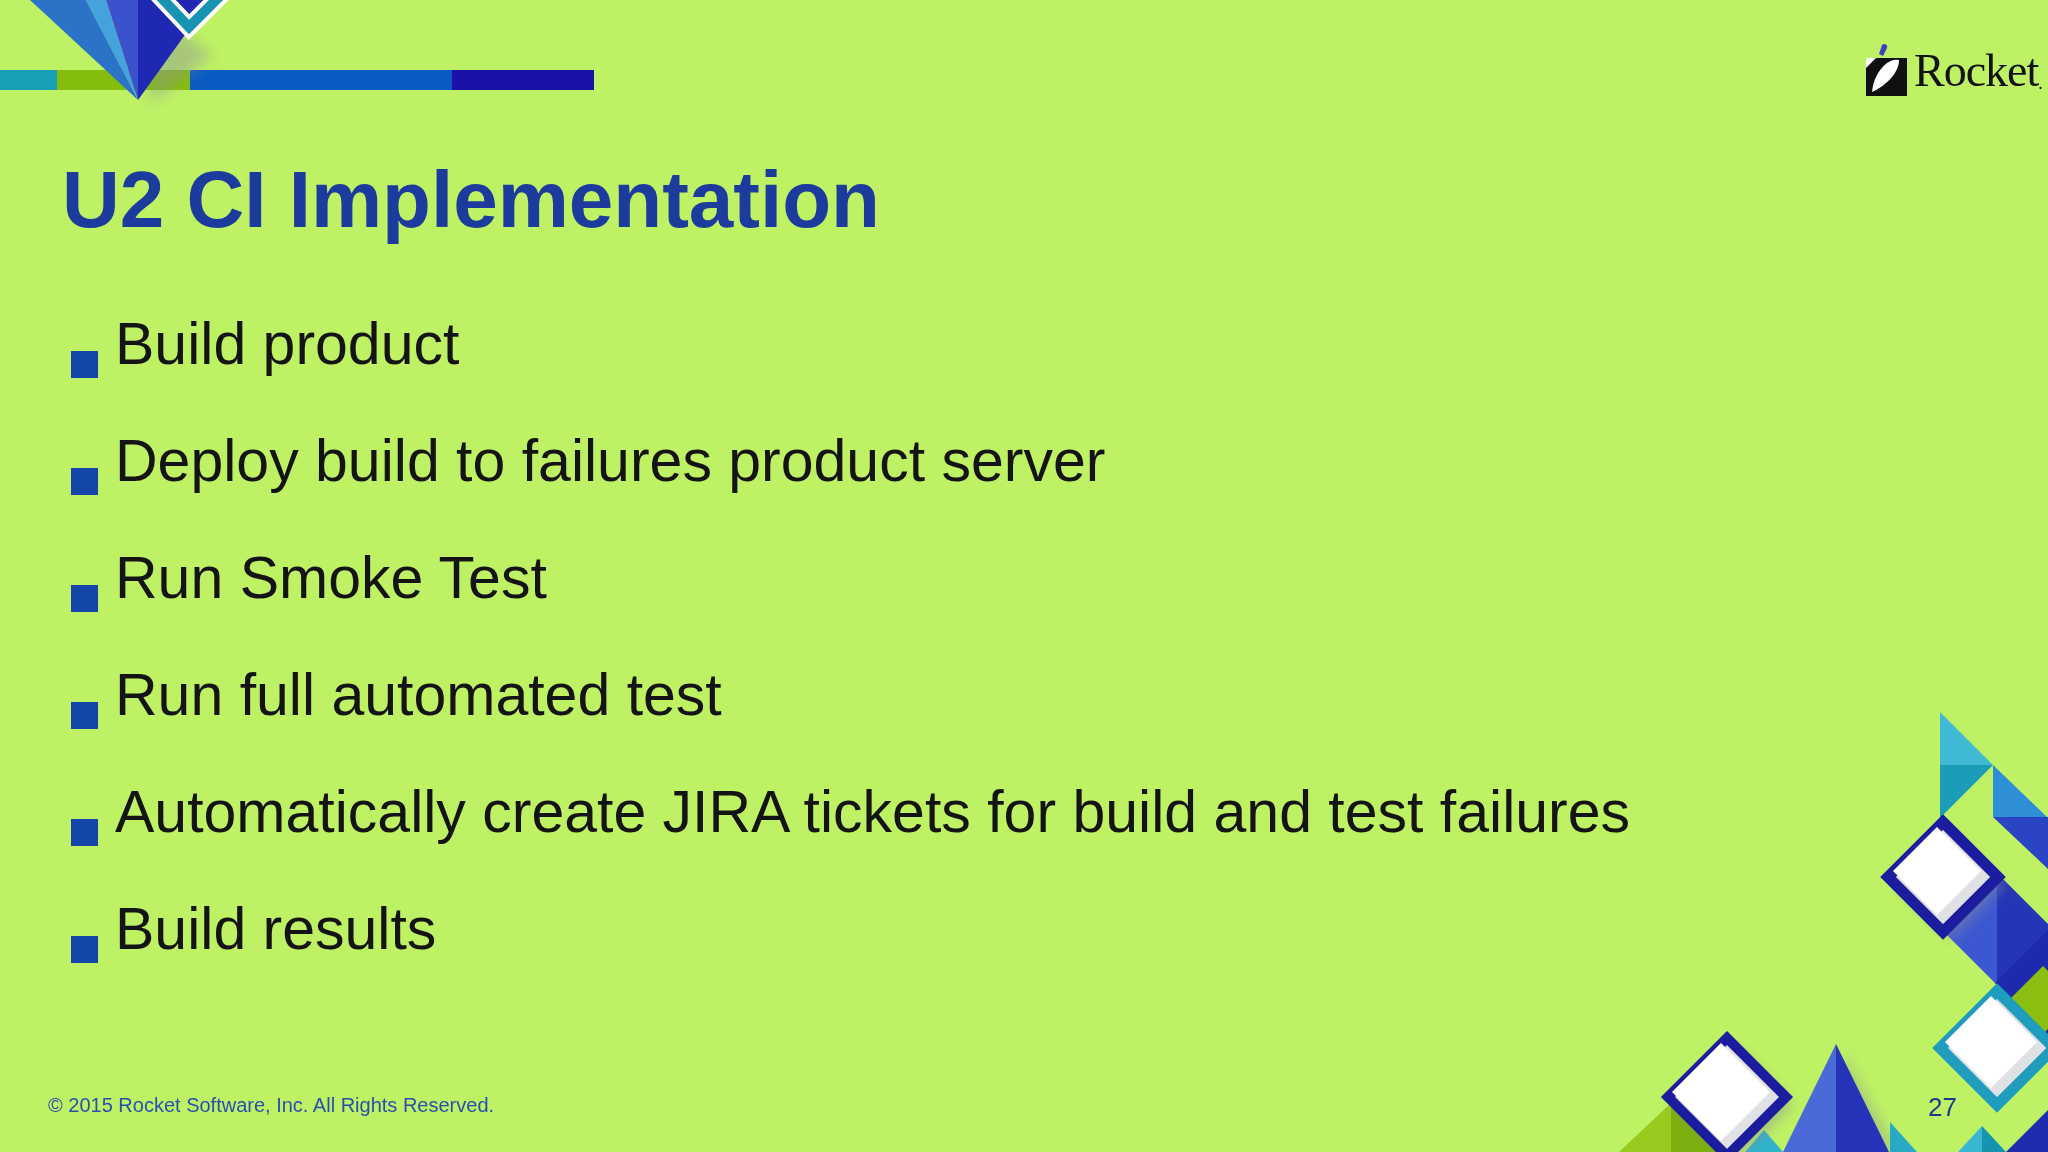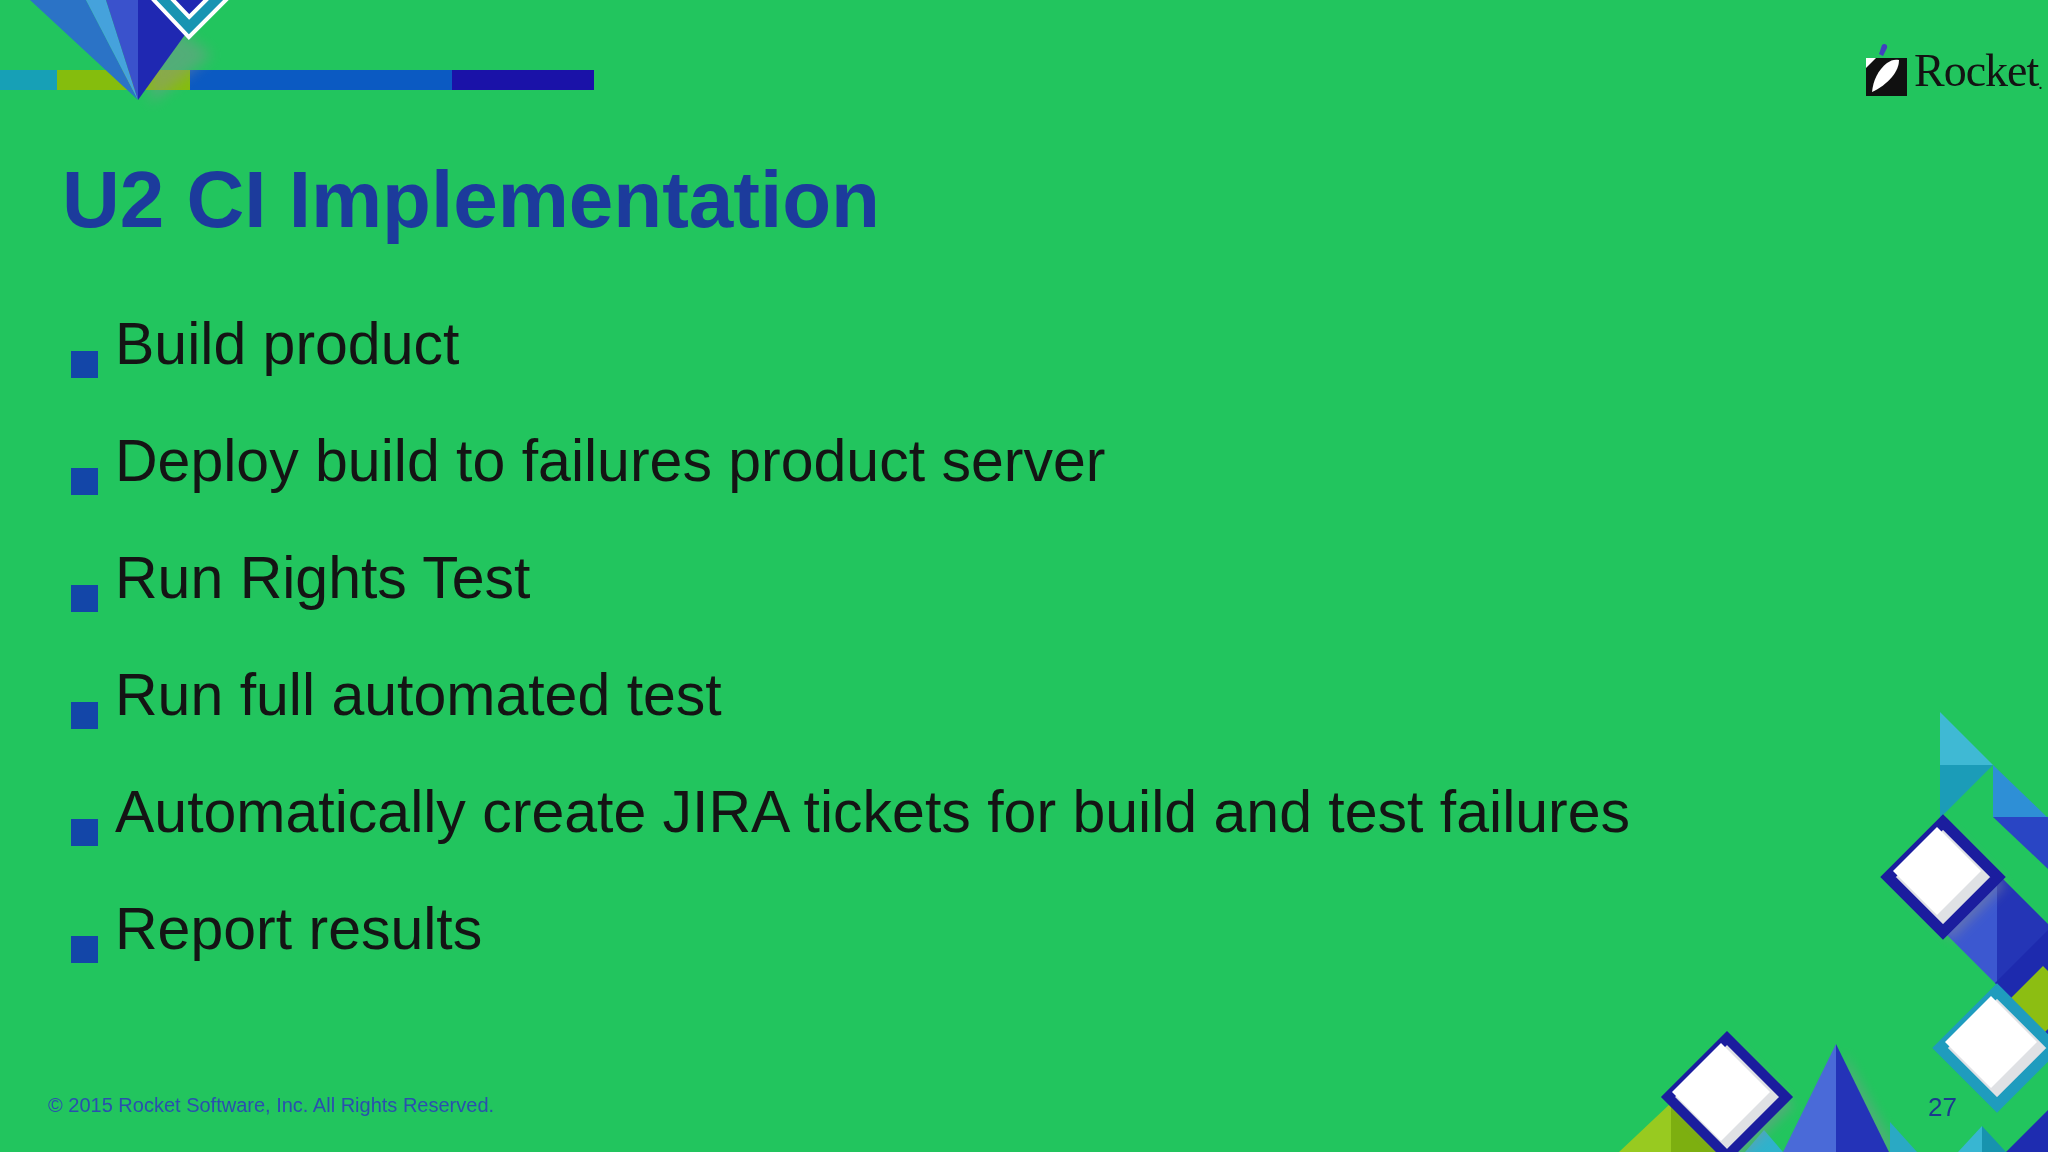--- a/index.html
+++ b/index.html
@@ -1,18 +1,18 @@
 <!DOCTYPE html>
 <html><head>
 <meta charset="utf-8">
 <style>
   html,body{margin:0;padding:0;background:#ffffff;}
   body{width:2048px;height:1152px;position:relative;overflow:hidden;
        font-family:"Liberation Sans","DejaVu Sans",sans-serif;}
-  .slide{position:absolute;inset:0;background:#22c55e;}
+  .slide{position:absolute;inset:0;background:#bef264;}
 
   
   .deco-topleft{position:absolute;left:0;top:0;width:600px;height:112px;}
   
   .deco-bottomright{position:absolute;right:0;bottom:0;width:510px;height:470px;}
 
   
   .logo{position:absolute;left:1866px;top:44px;display:flex;align-items:flex-end;}
   .logo-mark{width:44px;height:52px;display:block;}
   .logo-text{font-family:"Liberation Serif","DejaVu Serif",serif;font-size:46px;
@@ -81,33 +81,33 @@
     <li>
       <span class="bullet-sq"></span>
       <span>Build product</span>
       </li>
     <li>
       <span class="bullet-sq"></span>
       <span>Deploy build to failures product server</span>
       </li>
     <li>
       <span class="bullet-sq"></span>
-      <span>Run Rights Test</span>
+      <span>Run Smoke Test</span>
       </li>
     <li>
       <span class="bullet-sq"></span>
       <span>Run full automated test</span>
       </li>
     <li>
       <span class="bullet-sq"></span>
       <span>Automatically create JIRA tickets for build and test failures</span>
       </li>
     <li>
       <span class="bullet-sq"></span>
-      <span>Report results</span>
+      <span>Build results</span>
       </li>
   </ul>
 
   <svg class="deco-bottomright" viewBox="0 0 510 470" xmlns="http://www.w3.org/2000/svg">
     <defs>
         <filter id="blurB" x="-60%" y="-60%" width="220%" height="220%">
       <feGaussianBlur stdDeviation="6"></feGaussianBlur>
         </filter>
       </defs>
 

